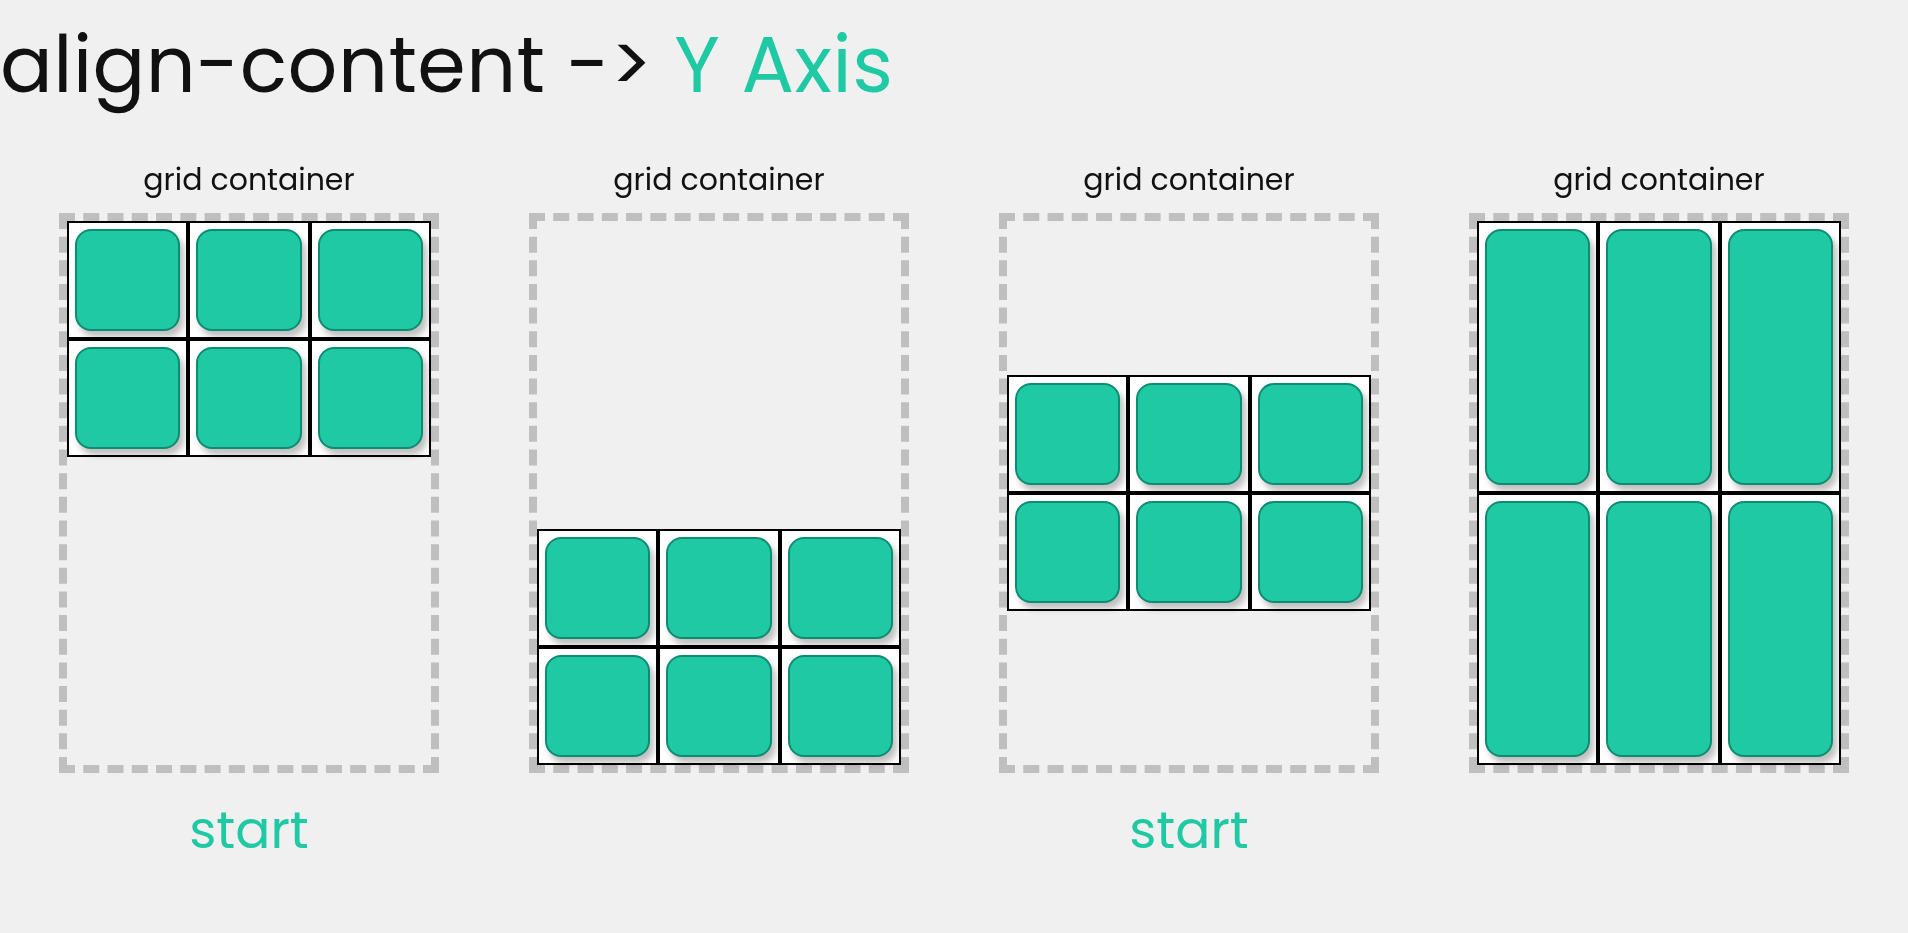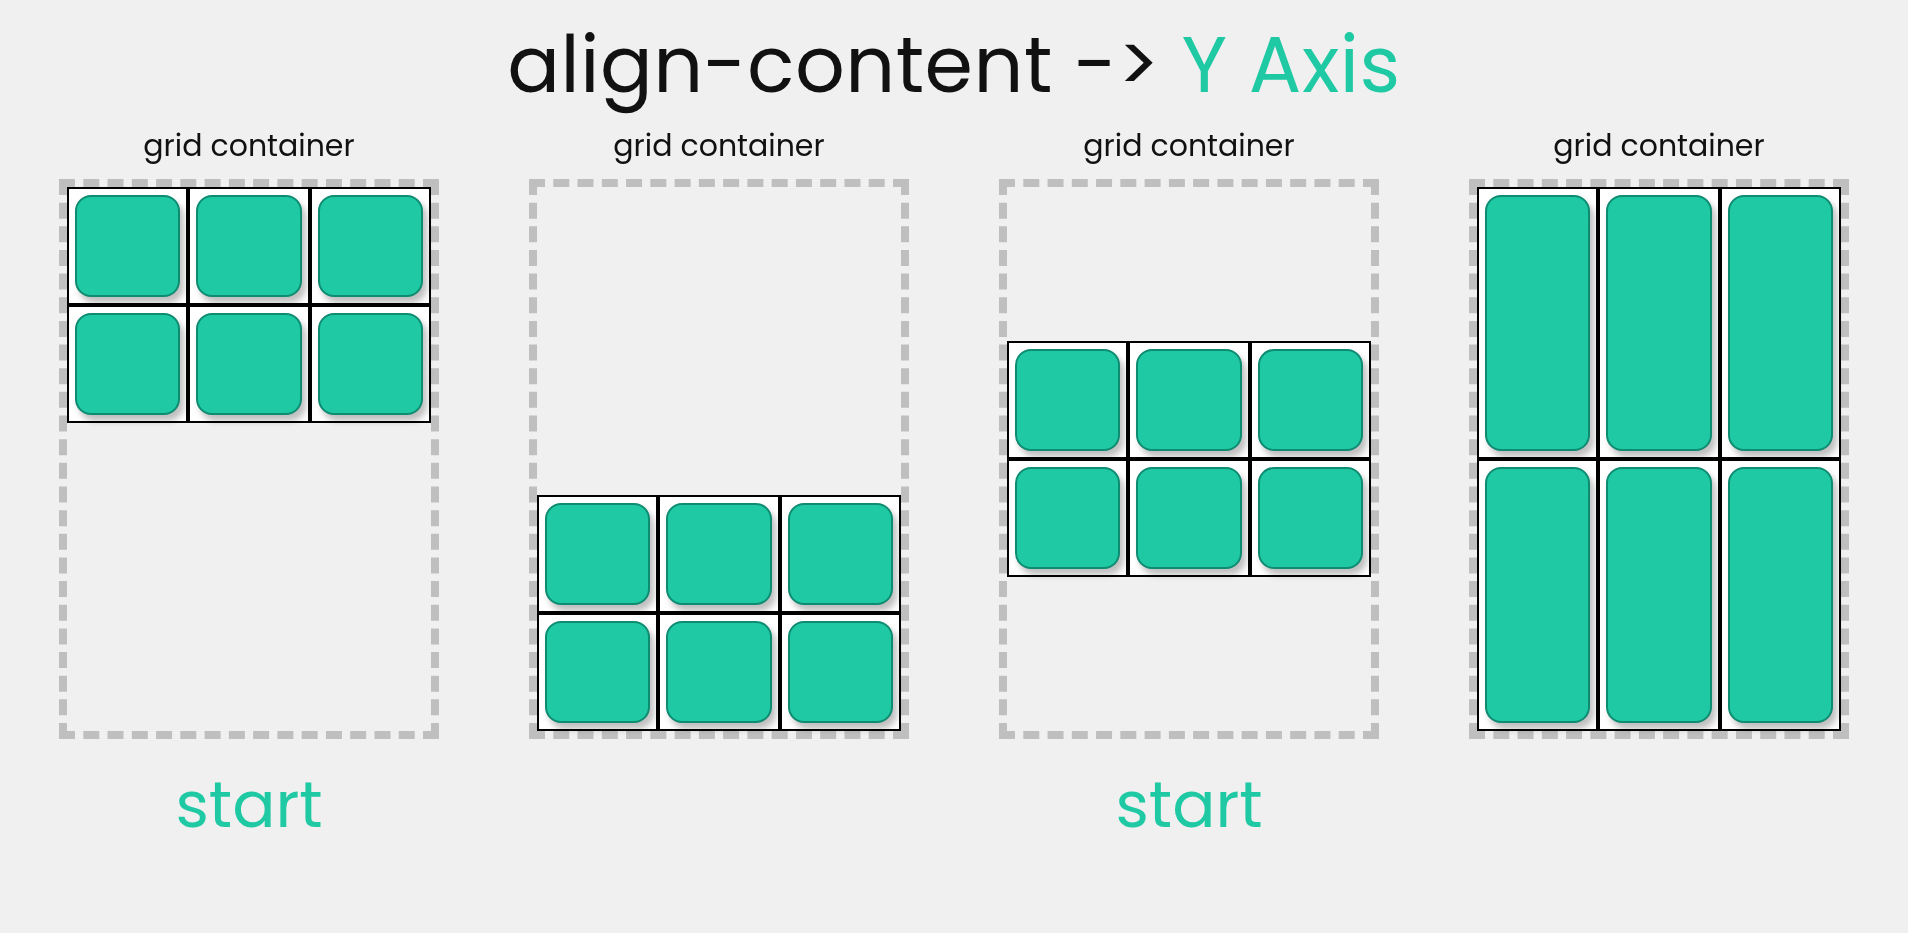--- a/index.html
+++ b/index.html
@@ -12,31 +12,31 @@
   body{
     background:var(--bg);
     font-family:"Poppins","Trebuchet MS","Segoe UI",Arial,sans-serif;
     color:var(--ink);
     width:1908px;
     height:933px;
     overflow:hidden;
     box-sizing:border-box;
   }
   .title{
-    text-align:center;
     font-size:78px;
     font-weight:400;
     letter-spacing:0.5px;
     margin-top:6px;
   }
   .title .axis{color:var(--accent)}
   .row{
     display:flex;
     justify-content:center;
     gap:90px;
+    margin-top:34px;
     padding:0 40px;
   }
   .panel{
     width:380px;
     display:flex;
     flex-direction:column;
     align-items:center;
   }
   .panel-label{
     font-size:30px;
@@ -87,21 +87,21 @@
     width:100%;
     height:100%;
     background:var(--accent);
     border:2px solid #0e8c72;
     border-radius:16px;
     box-sizing:border-box;
     box-shadow:4px 6px 6px rgba(0,0,0,0.25);
   }
   .value{
     margin-top:18px;
-    font-size:64px;
+    font-size:52px;
     color:var(--accent);
     font-weight:400;
   }
 </style>
 </head>
 <body>
 
 <div class="title">
   <span>align-content -&gt;</span>
   <span class="axis">Y Axis</span>

